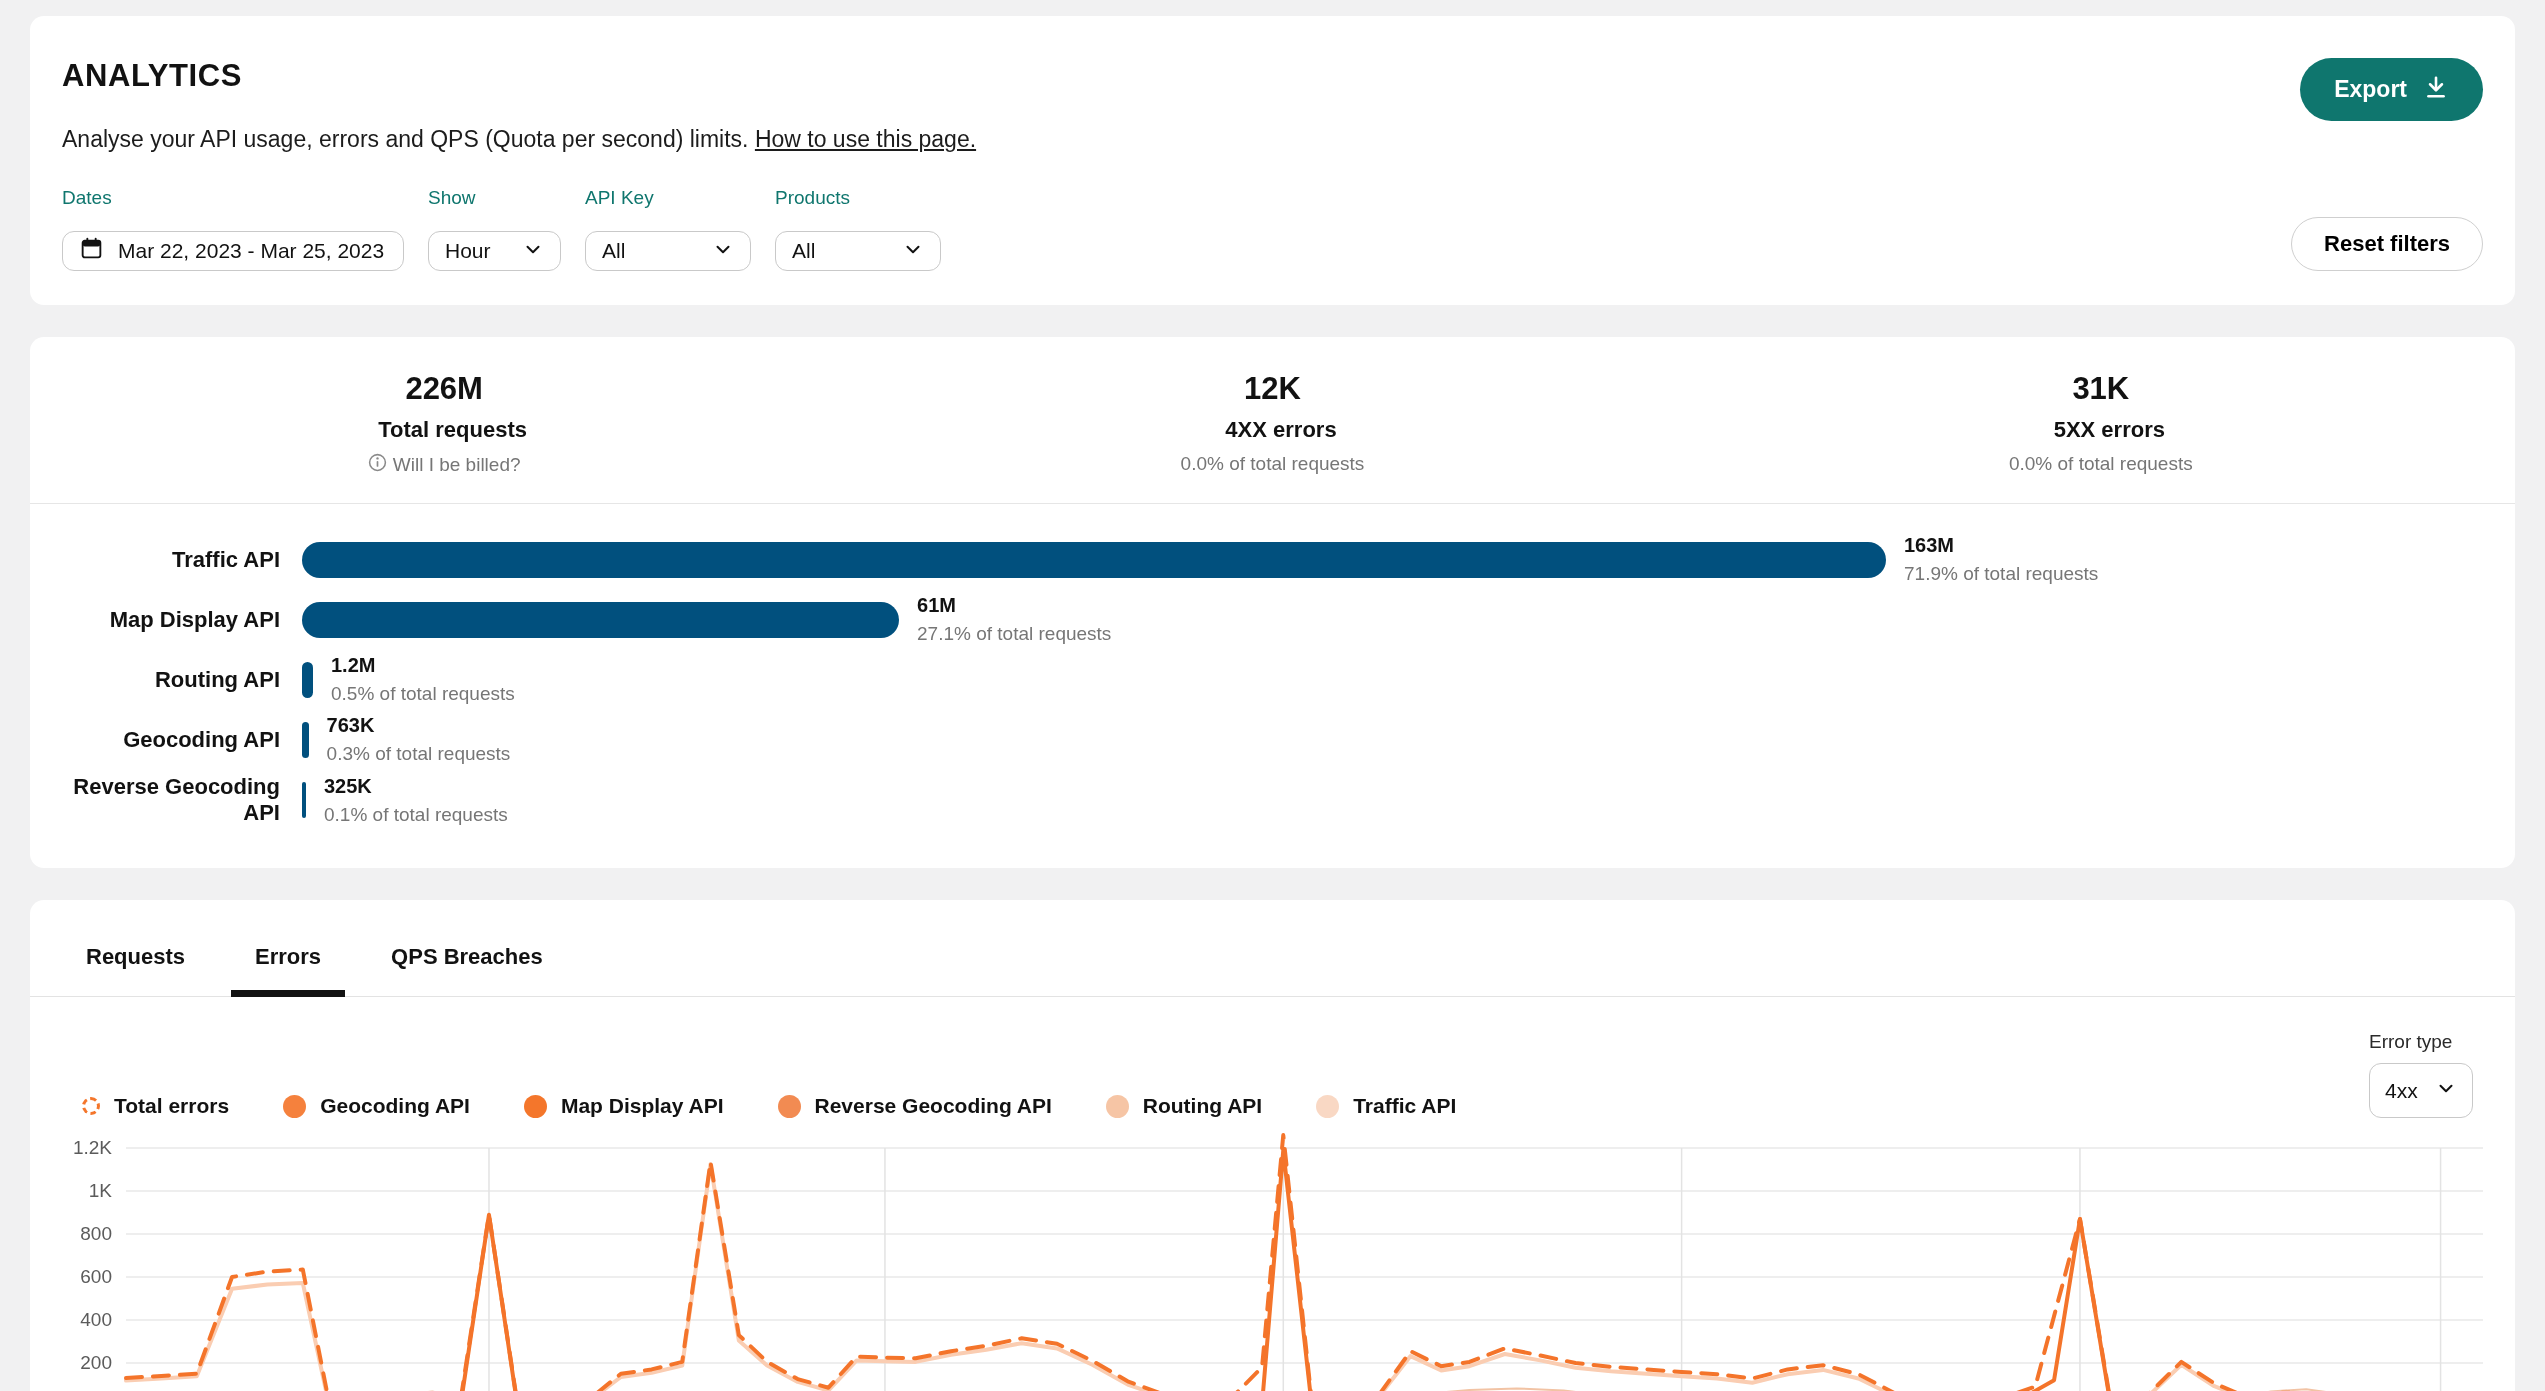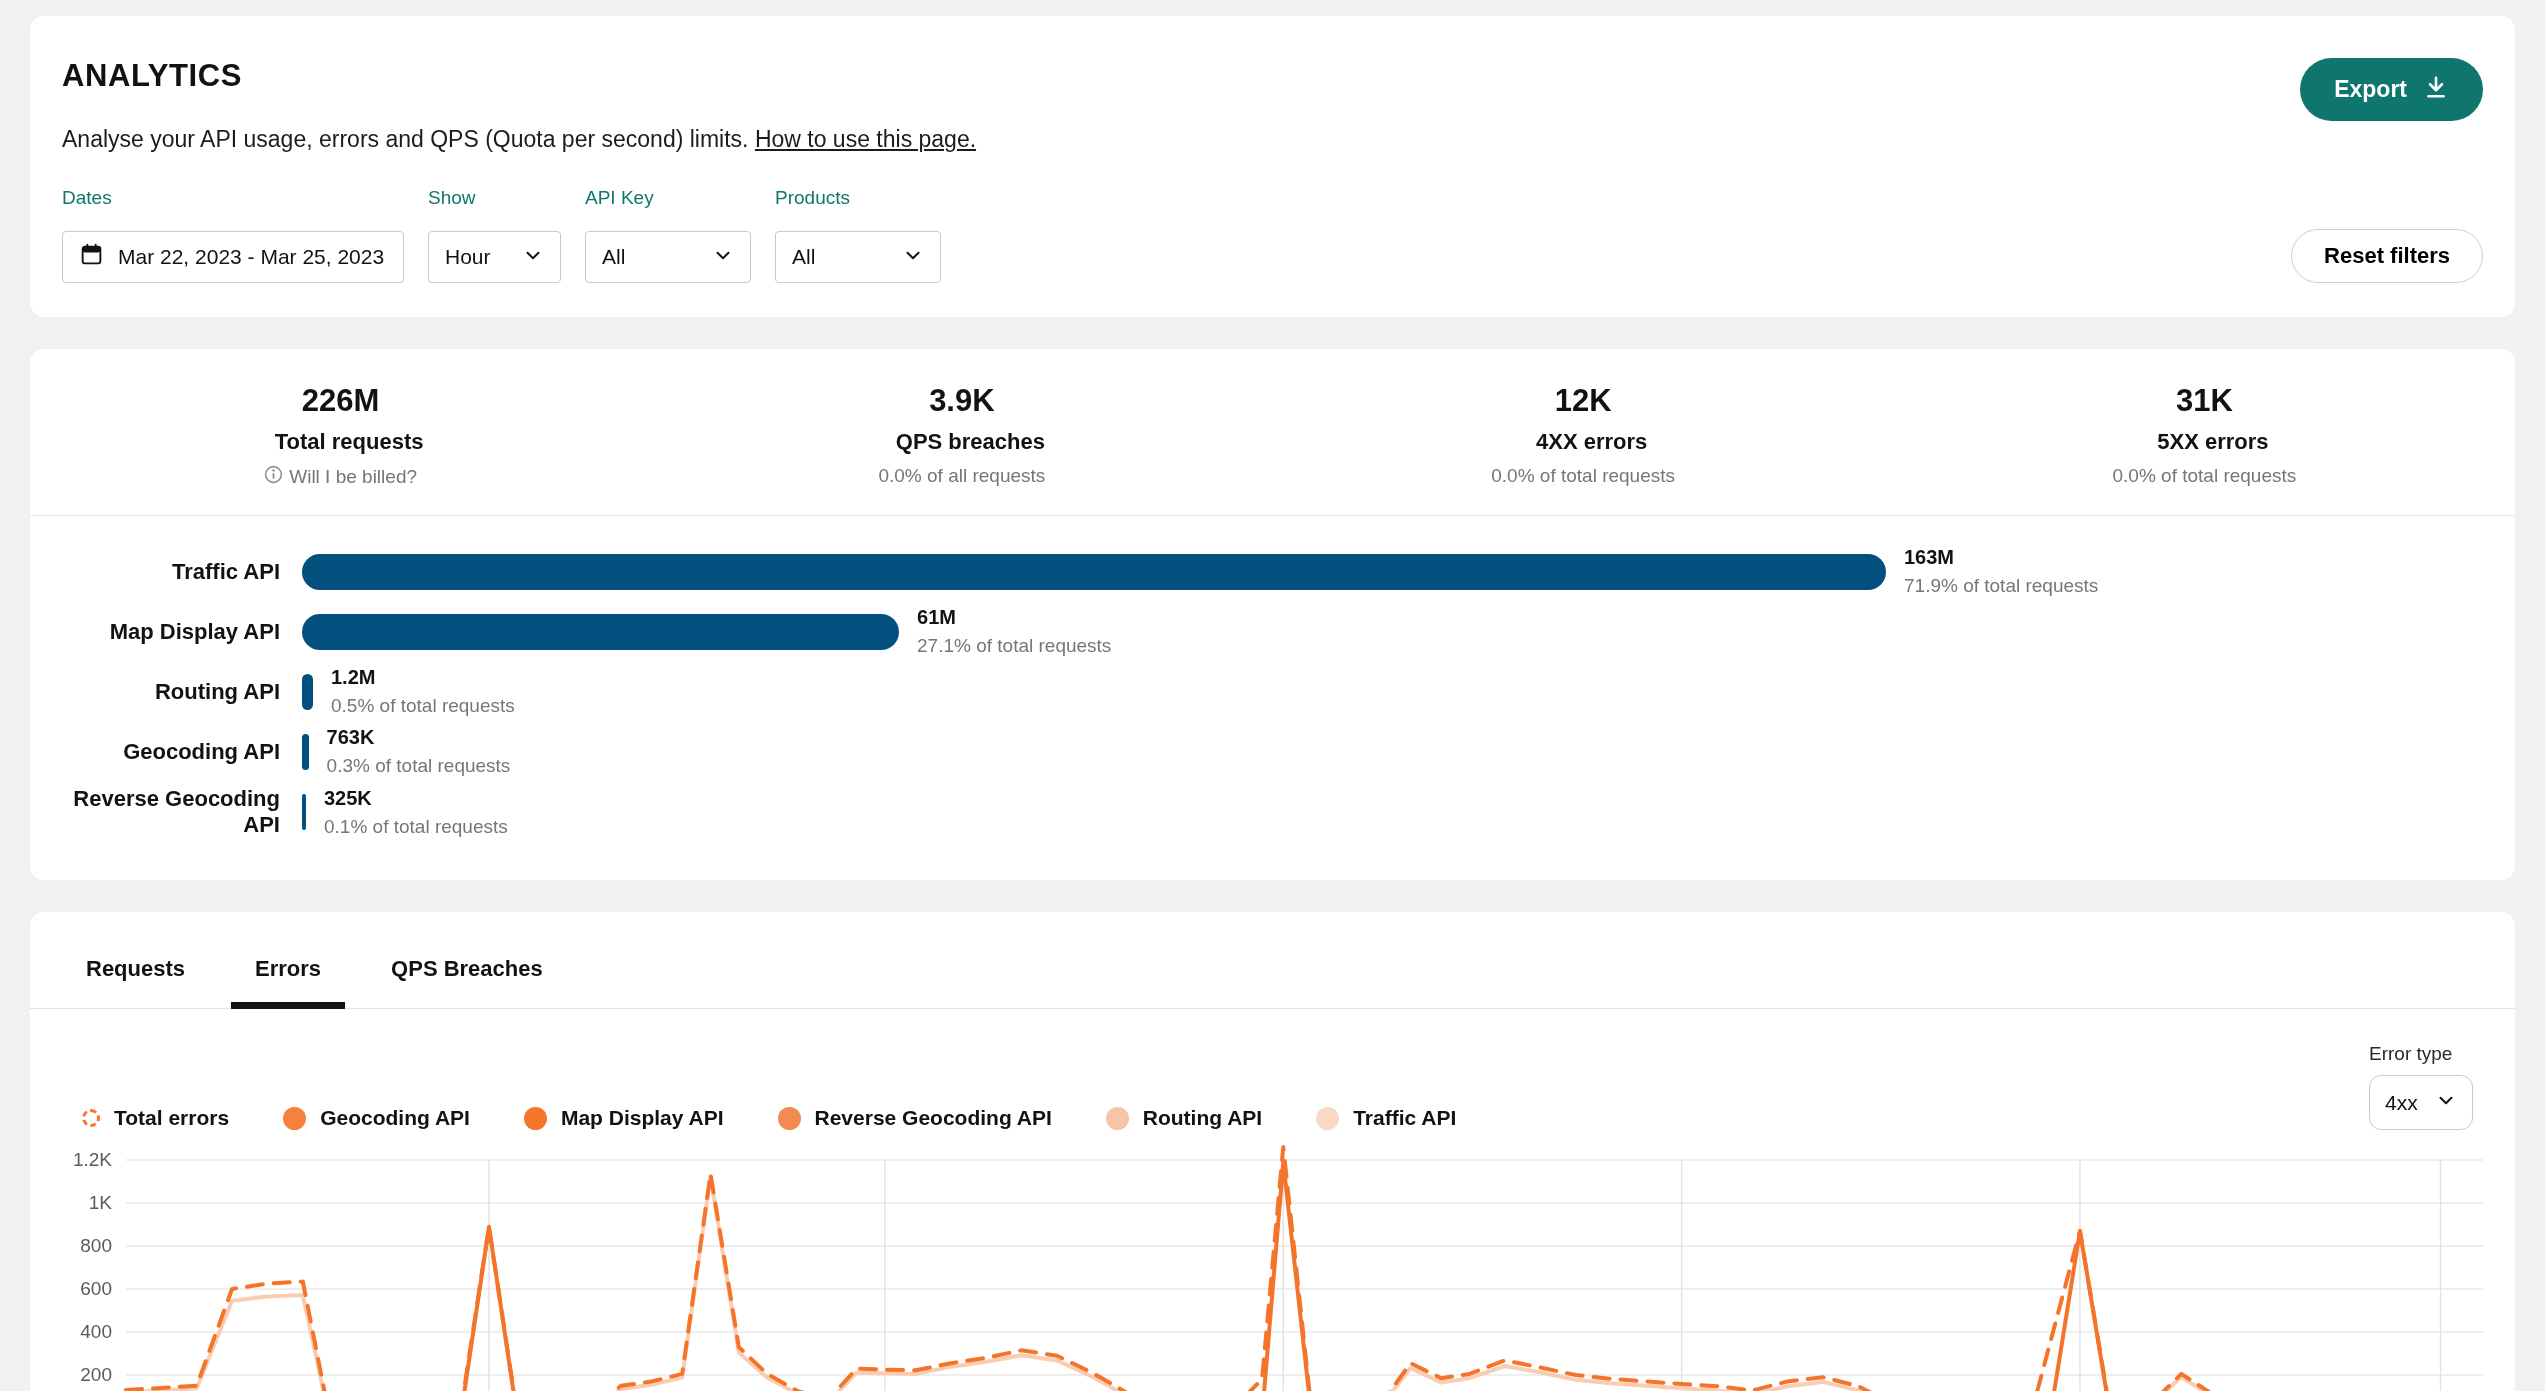--- a/index.html
+++ b/index.html
@@ -17,21 +17,21 @@
   .header-card { padding:42px 32px 34px; }
   .header-top { display:flex; justify-content:space-between; align-items:flex-start; }
   .page-title { font-size:31px; font-weight:700; letter-spacing:.6px; }
   .subtitle { margin-top:32px; font-size:23px; color:#1c1c1c; }
   .subtitle a { color:inherit; text-decoration:underline; cursor:pointer; }
   .export-btn { display:flex; align-items:center; gap:16px; background:#0f766e; color:#fff;
     border:none; border-radius:34px; height:63px; padding:0 34px; font-family:inherit;
     font-size:23px; font-weight:700; cursor:pointer; }
   .filters-row { display:flex; align-items:flex-end; margin-top:34px; gap:24px; }
   .filter-label { font-size:19px; color:#0f766e; margin-bottom:22px; }
-  .field { height:52px; border:1.5px solid #c9c9c9; border-radius:4px; background:#fff;
+  .field { height:40px; border:1.5px solid #c9c9c9; border-radius:12px; background:#fff;
     display:flex; align-items:center; padding:0 16px; font-size:21px; cursor:pointer; }
   .date-field { width:342px; gap:14px; }
   .select-field { justify-content:space-between; }
   .w-show { width:133px; }
   .w-key { width:166px; }
   .w-prod { width:166px; }
   .spacer { flex:1; }
   .reset-btn { height:54px; padding:0 32px; border:1.5px solid #cfcfcf; border-radius:30px;
     background:#fff; font-family:inherit; font-size:22px; font-weight:700; cursor:pointer; }
 
@@ -159,27 +159,20 @@
         <div class="stat">
           <div class="stat-value">226M</div>
           <div class="stat-label">Total requests</div>
           <div class="stat-sub">
             <span><svg viewBox="0 0 20 20" width="19" height="19">
                 <circle cx="10" cy="10" r="8.3" fill="none" stroke="#8a8a8a" stroke-width="1.6"></circle>
                 <rect x="9.1" y="8.4" width="1.8" height="6.2" rx="0.9" fill="#8a8a8a"></rect>
                 <circle cx="10" cy="5.7" r="1.25" fill="#8a8a8a"></circle>
               </svg></span>
             <span>Will I be billed?</span>
-          </div>
-        </div>
-        <div class="stat">
-          <div class="stat-value">3.9K</div>
-          <div class="stat-label">QPS breaches</div>
-          <div class="stat-sub">
-            <span>0.0% of all requests</span>
           </div>
         </div>
         <div class="stat">
           <div class="stat-value">12K</div>
           <div class="stat-label">4XX errors</div>
           <div class="stat-sub">
             <span>0.0% of total requests</span>
           </div>
         </div>
         <div class="stat">

